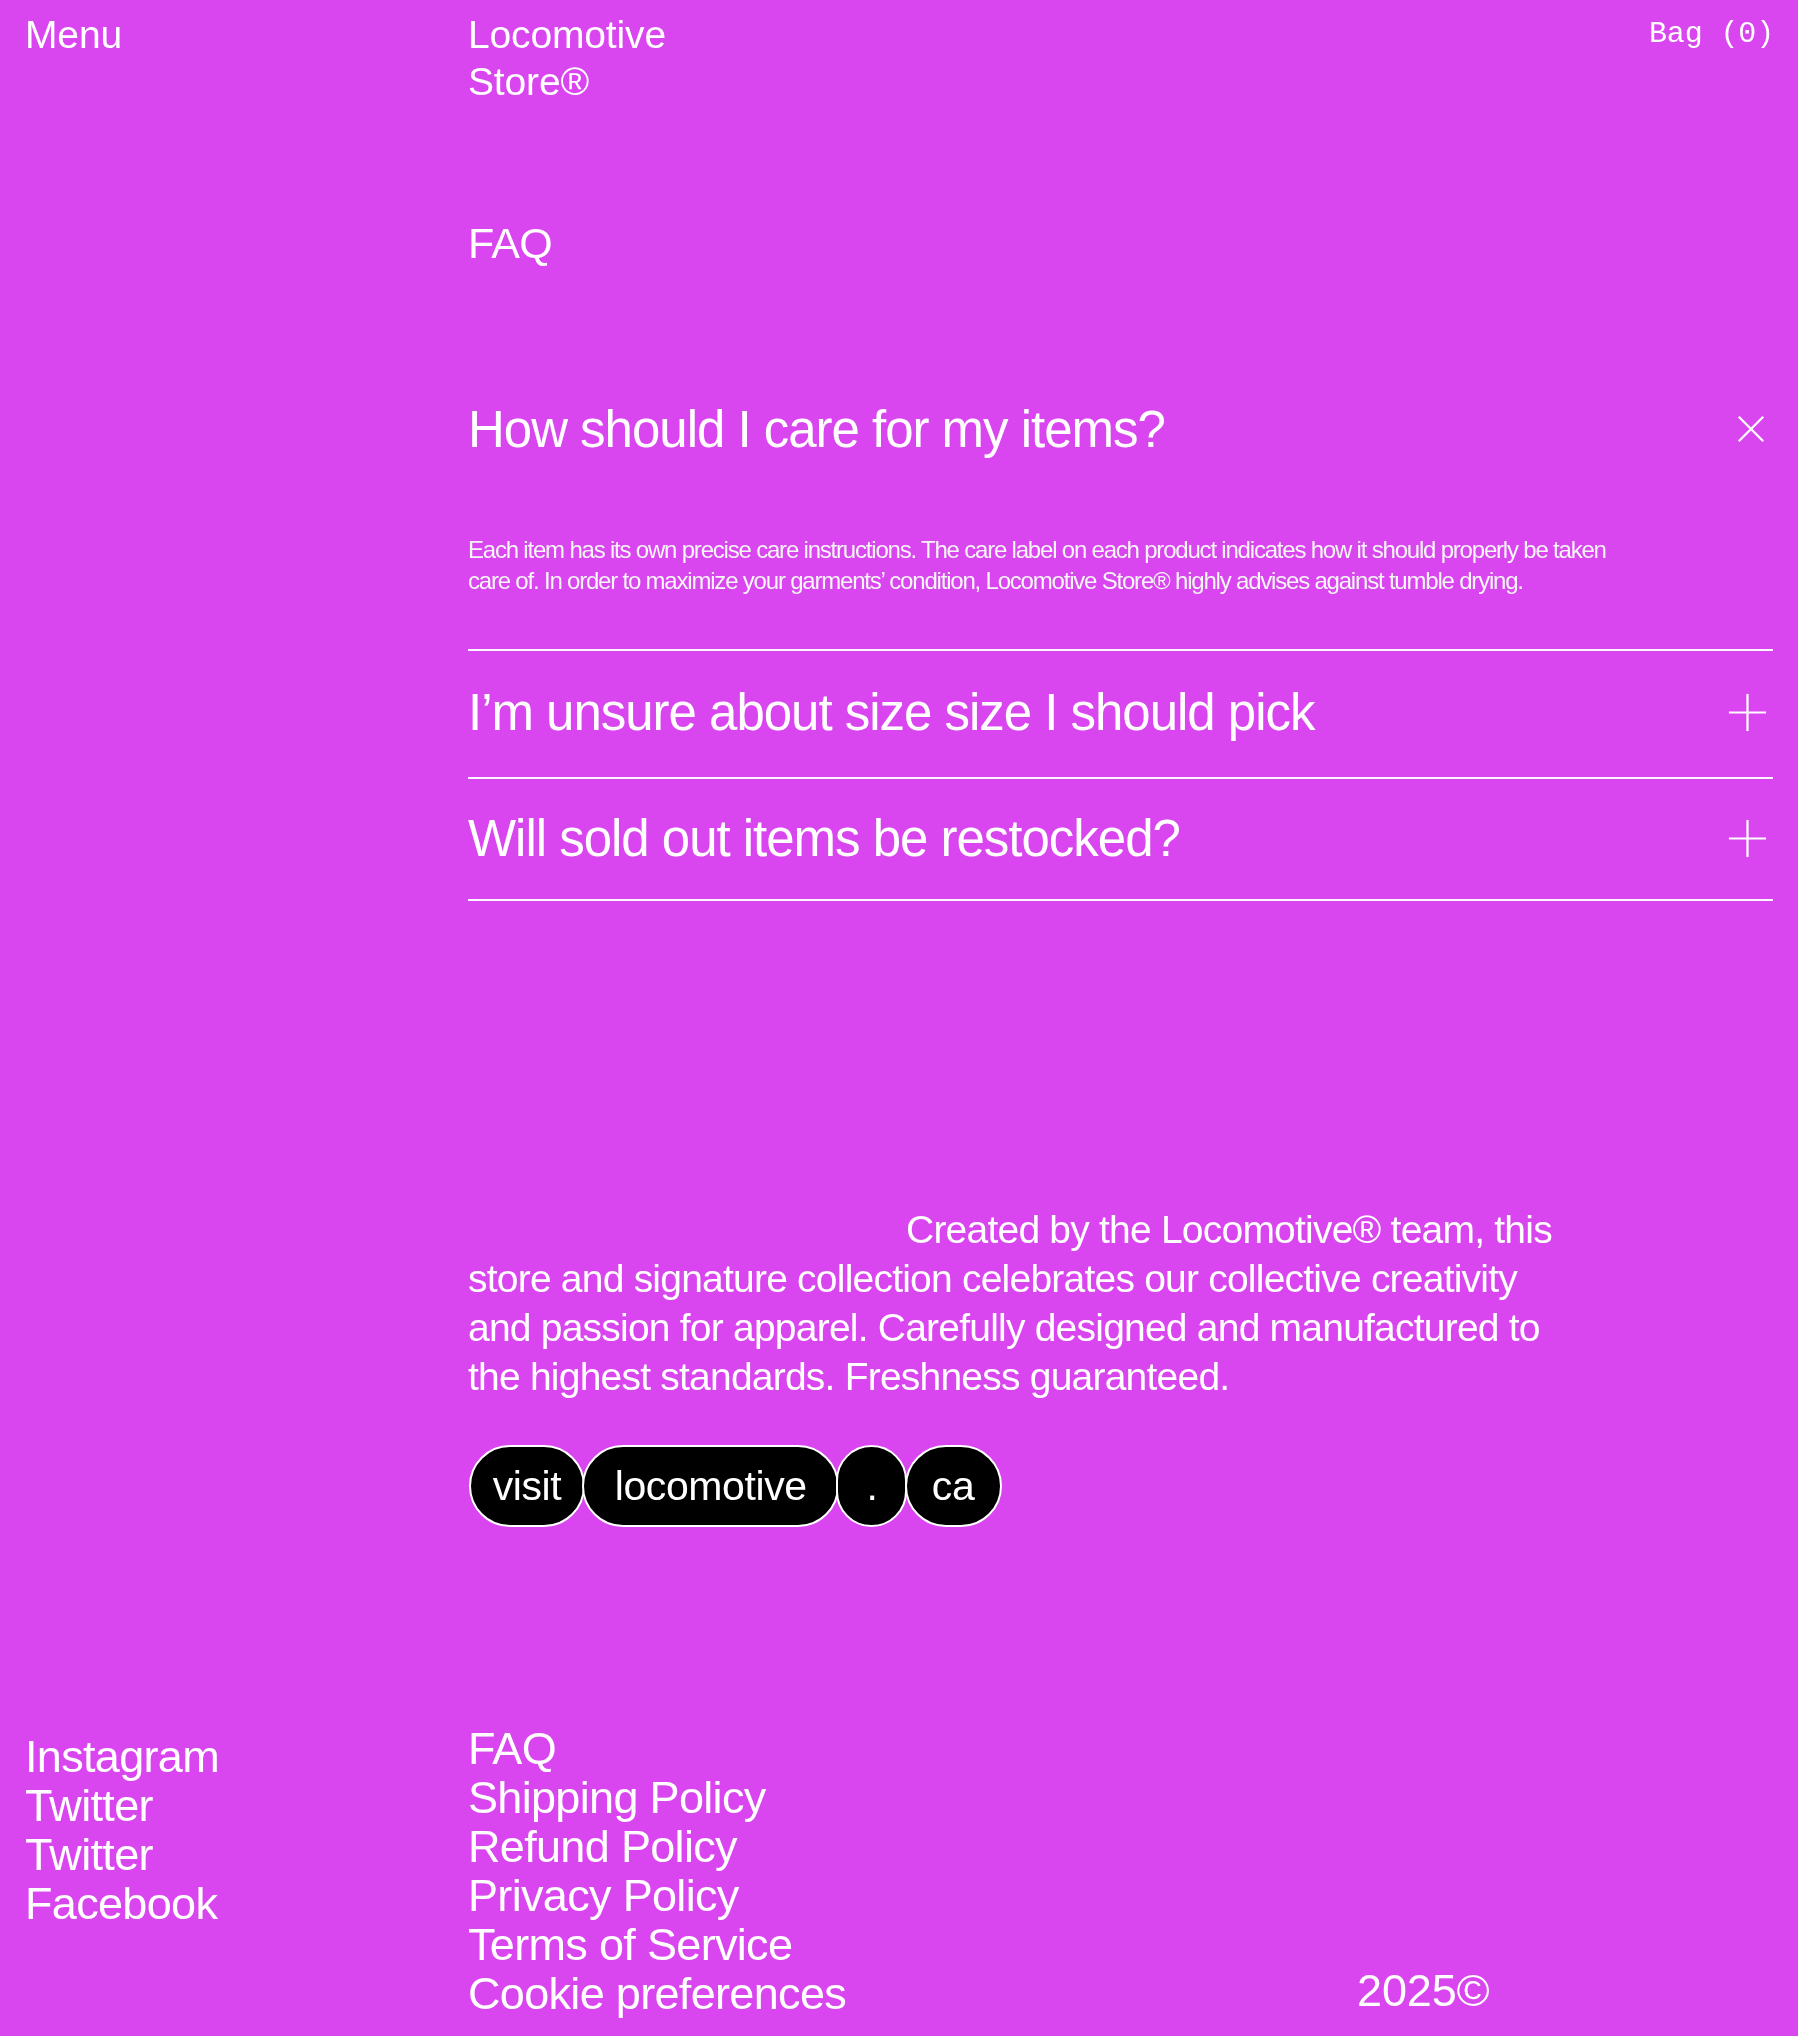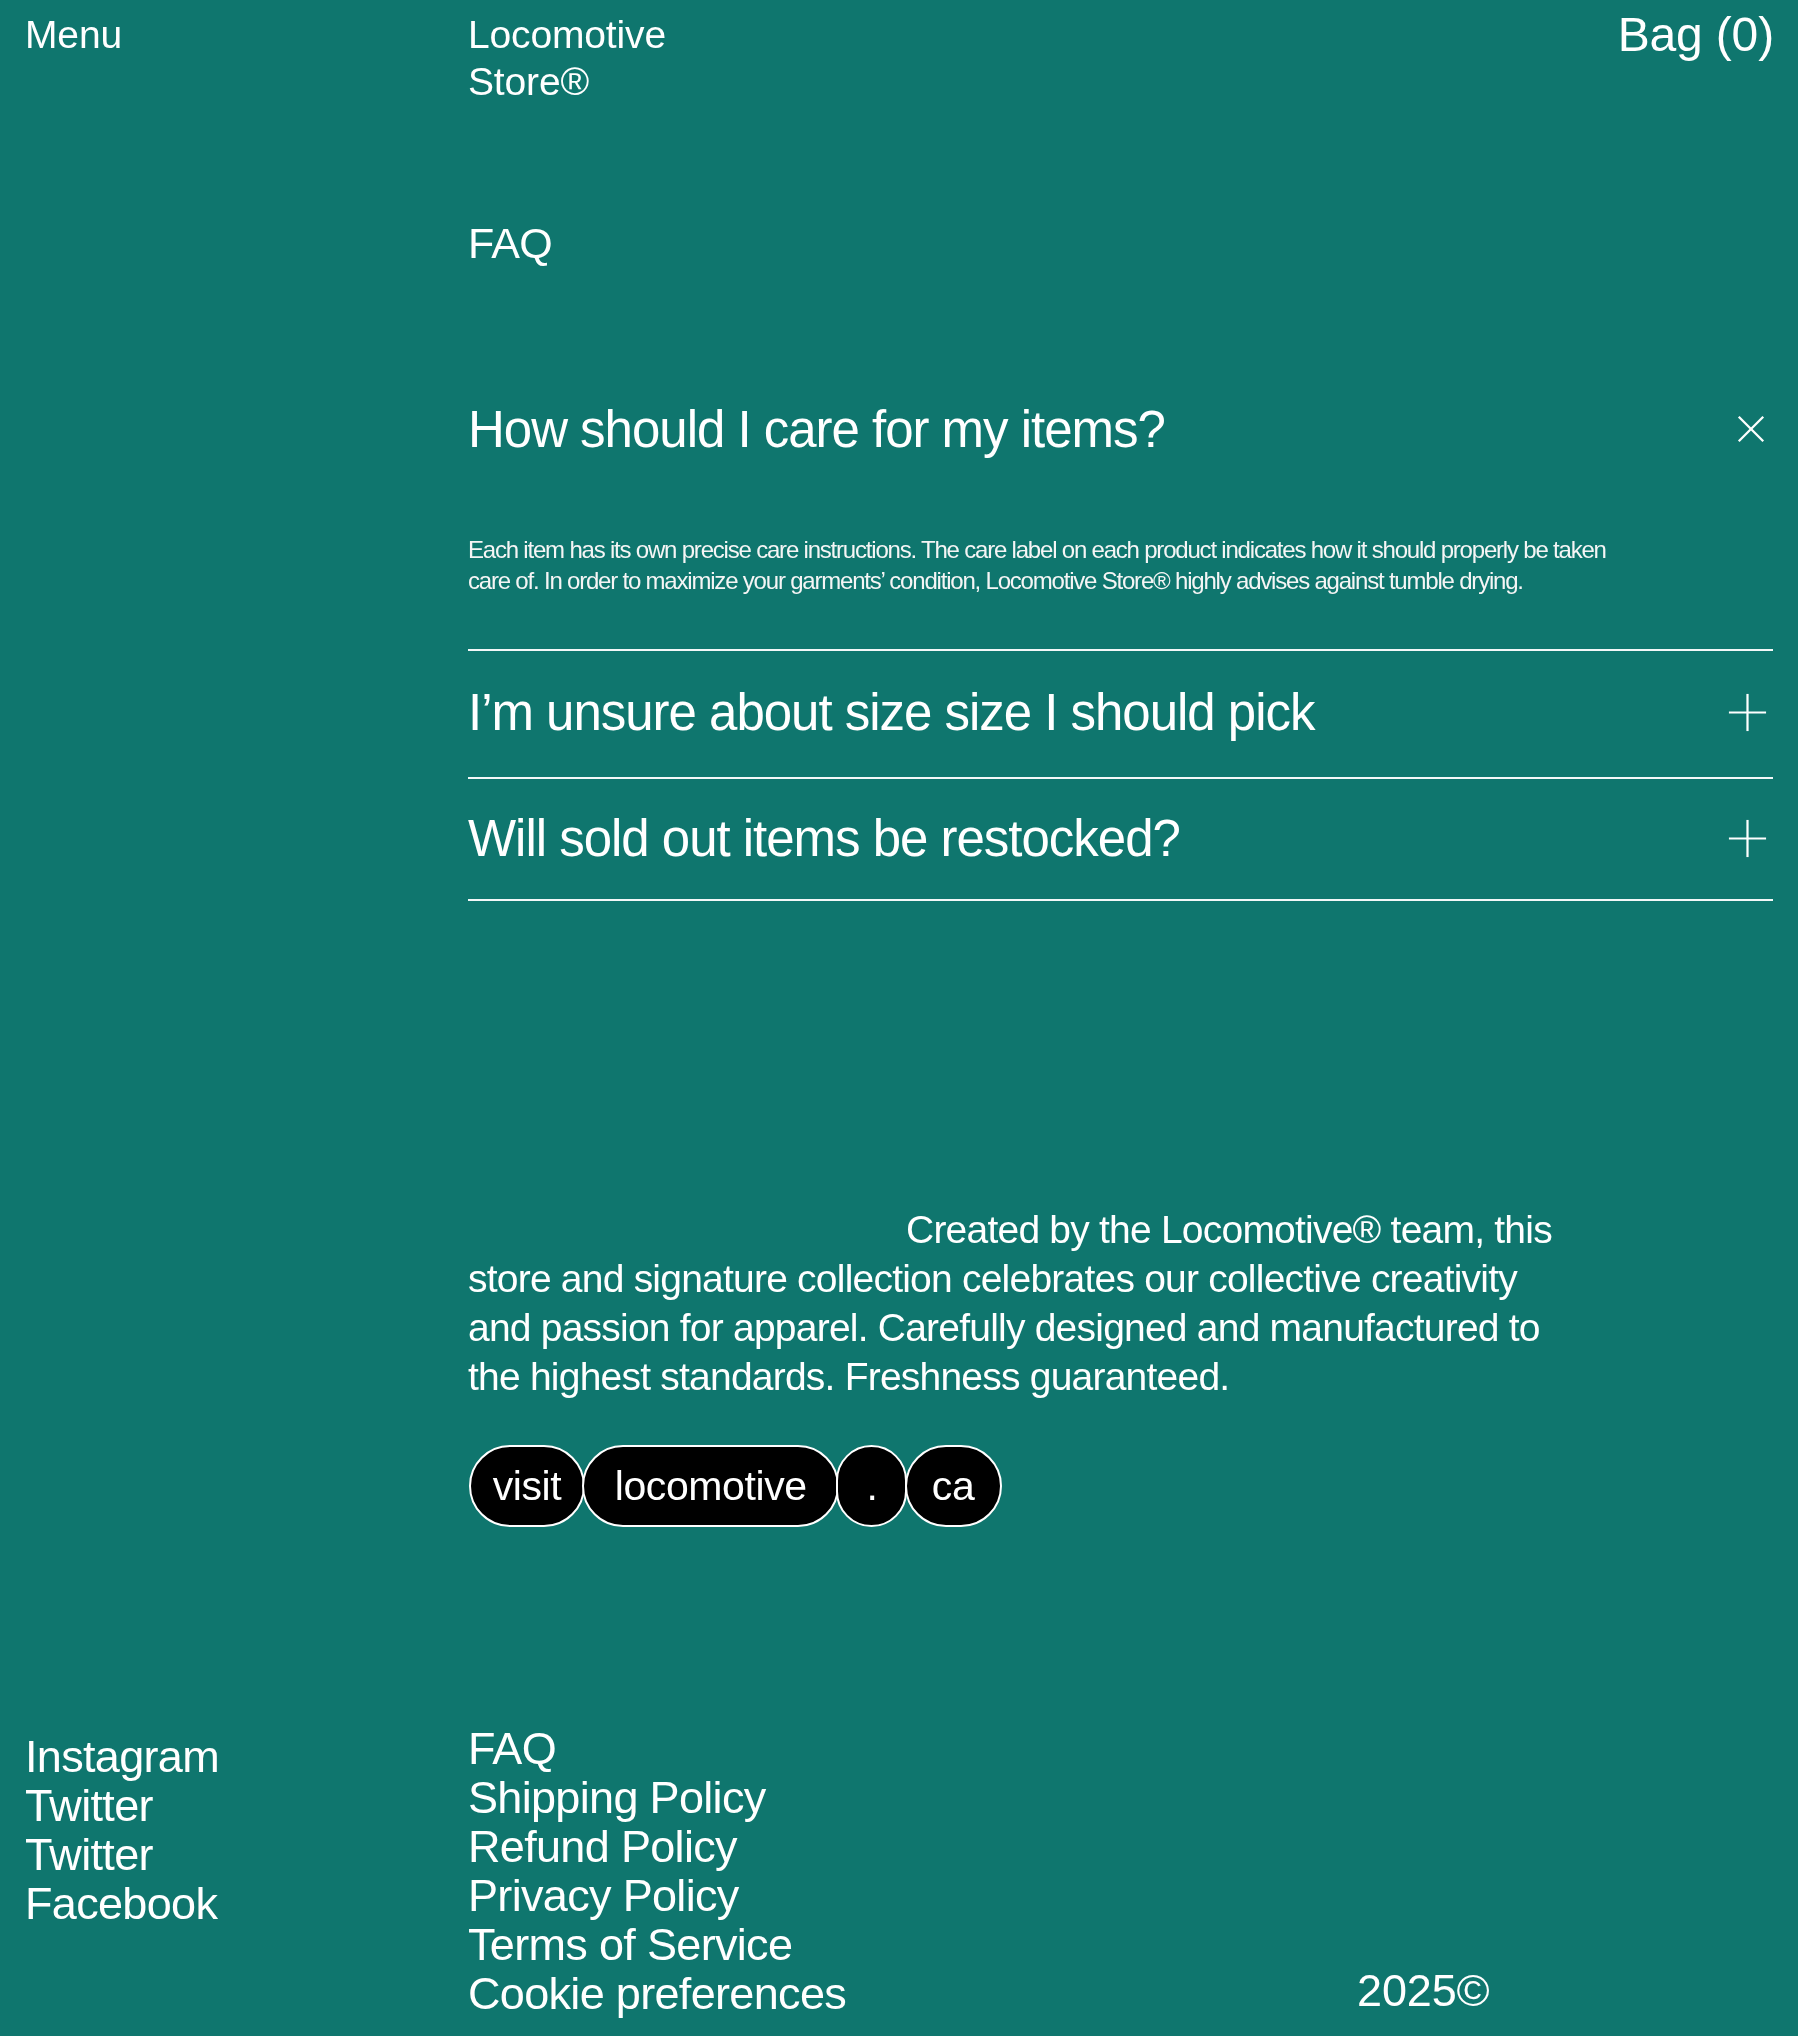--- a/index.html
+++ b/index.html
@@ -1,33 +1,33 @@
 <!DOCTYPE html>
 <html style="font-size:15px"><head>
 <meta charset="utf-8">
 <style>
   * { margin: 0; padding: 0; box-sizing: border-box; }
   html, body { background: #000; }
   .page {
     position: relative;
     width: 1799px;
     height: 2037px;
-    background: #0f766e;
+    background: #d946ef;
     color: #fff;
     font-family: "Liberation Sans", "DejaVu Sans", sans-serif;
     letter-spacing: -0.01em;
     overflow: hidden;
   }
   .abs { position: absolute; }
   a, .clickable { color: #fff; text-decoration: none; cursor: pointer; }
 
   
   .menu-link   { left: 25px;  top: 11.2px; font-size: 39px; line-height: 47px; }
   .logo        { left: 468px; top: 11.2px; font-size: 39px; line-height: 47px; white-space: pre-line; }
-  .bag-link    { right: 25px; top: 11.2px; font-size: 48px; line-height: 47px; text-align: right; }
+  .bag-link    { right: 25px; top: 11.2px; font-size: 30px; line-height: 47px; text-align: right; font-family: Liberation Mono, monospace; }
 
   
   .faq-title   { left: 468px; top: 219px; font-size: 43px; font-weight: 400; letter-spacing: -0.015em; }
 
   .q-row {
     left: 468px; width: 1305px;
     display: flex; align-items: center; justify-content: space-between;
     cursor: pointer;
   }
   .q-row-1 { top: 388px; height: 82px; gap: 48px; }

